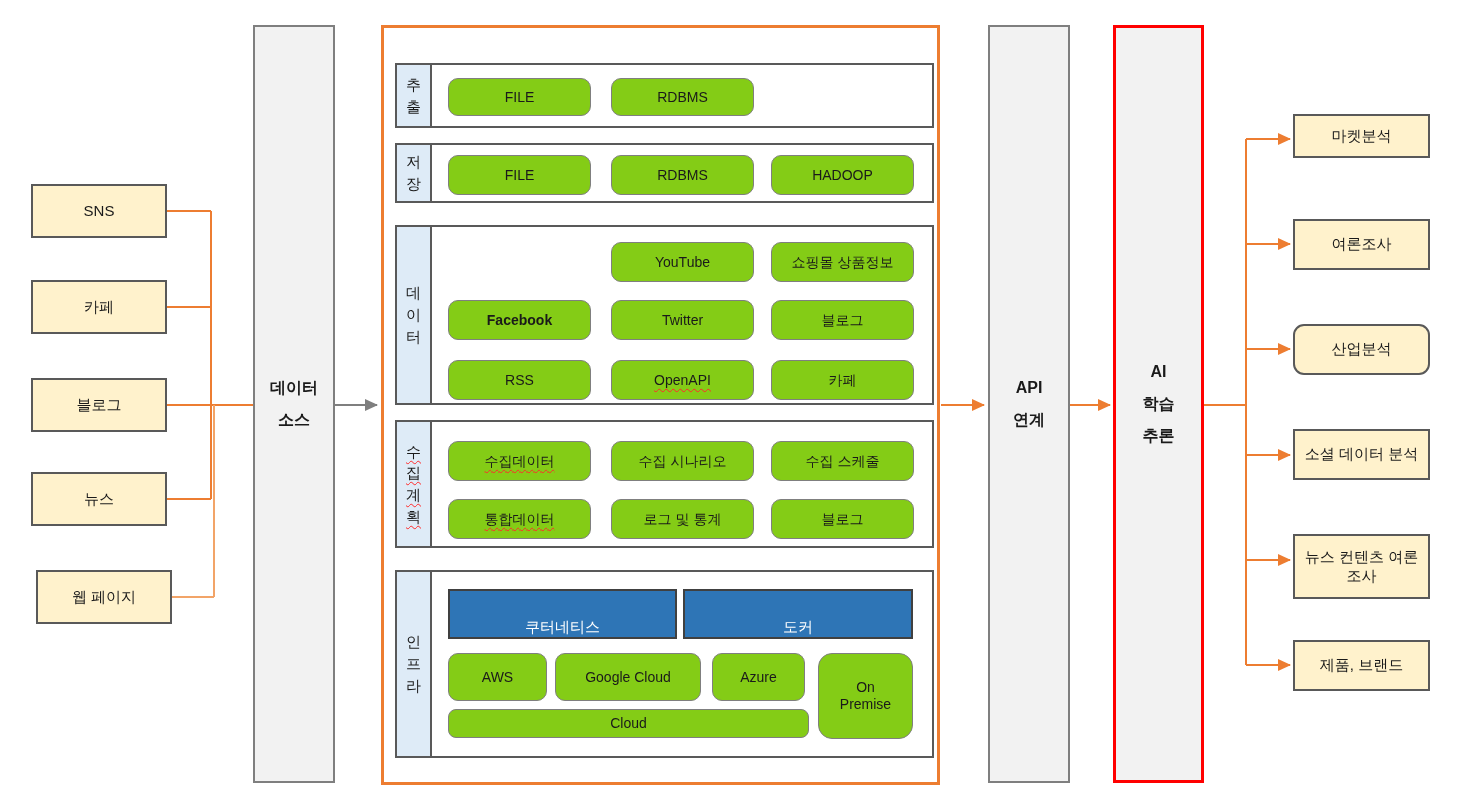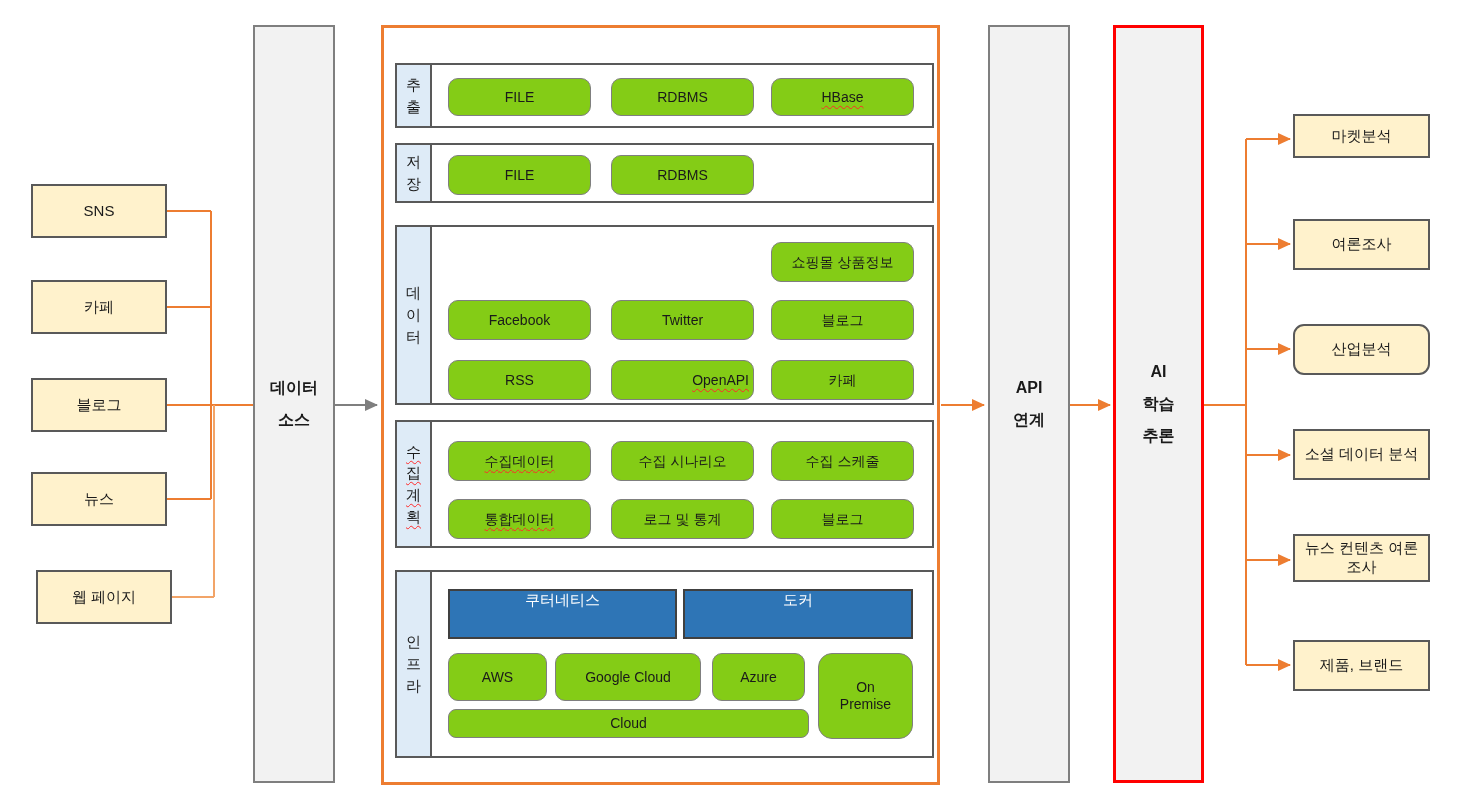--- a/index.html
+++ b/index.html
@@ -37,21 +37,21 @@
   }
   
   .item{
     background:#84cc16;border:1.5px solid #7F7F7F;border-radius:10px;
     display:flex;align-items:center;justify-content:center;
     font-size:14px;text-align:center;line-height:1.2;padding:1px 4px;
   }
   
   .bluebox{
     background:#2E75B6;border:2px solid #404040;color:#fff;
-    display:flex;align-items:flex-start;justify-content:center;font-size:15px;
+    display:flex;align-items:flex-end;justify-content:center;font-size:15px;
   }
   
   .sp{
     text-decoration-line:underline;
     text-decoration-style:wavy;
     text-decoration-color:#ff2a2a;
     text-decoration-thickness:1px;
     text-underline-offset:3px;
   }
   svg.wires{position:absolute;left:0;top:0;z-index:0;}
@@ -125,57 +125,60 @@
   <div class="abs prow" style="left:11px;top:35px;width:539px;height:65px;">
     <div class="rowlabel">
       <div class="vlabel">추출</div>
     </div>
     <div class="abs item" style="left:51px;top:13px;width:143px;height:38px;">
         <span><span class="sp"></span><span>FILE</span></span>
       </div>
     <div class="abs item" style="left:214px;top:13px;width:143px;height:38px;">
         <span><span class="sp"></span><span>RDBMS</span></span>
       </div>
-    <div class="abs item" style="left:374px;top:13px;width:143px;height:38px;">
-        <span><span class="sp">HBase</span><span></span></span>
-      </div>
   </div>
 
   <div class="abs prow" style="left:11px;top:115px;width:539px;height:60px;">
     <div class="rowlabel">
       <div class="vlabel">저장</div>
     </div>
     <div class="abs item" style="left:51px;top:10px;width:143px;height:40px;">
         <span><span class="sp"></span><span>FILE</span></span>
       </div>
     <div class="abs item" style="left:214px;top:10px;width:143px;height:40px;">
         <span><span class="sp"></span><span>RDBMS</span></span>
       </div>
+    <div class="abs item" style="left:374px;top:10px;width:143px;height:40px;">
+        <span><span class="sp"></span><span>HADOOP</span></span>
+      </div>
   </div>
 
   <div class="abs prow" style="left:11px;top:197px;width:539px;height:180px;">
     <div class="rowlabel">
       <div class="vlabel">데이터</div>
     </div>
+    <div class="abs item" style="left:214px;top:15px;width:143px;height:40px;">
+        <span><span class="sp"></span><span>YouTube</span></span>
+      </div>
     <div class="abs item" style="left:374px;top:15px;width:143px;height:40px;">
         <span><span class="sp"></span><span>쇼핑몰 상품정보</span></span>
       </div>
-    <div class="abs item" style="left:51px;top:73px;width:143px;height:40px;">
+    <div class="abs item" style="left:51px;top:73px;width:143px;height:40px;font-weight:bold;">
         <span><span class="sp"></span><span>Facebook</span></span>
       </div>
     <div class="abs item" style="left:214px;top:73px;width:143px;height:40px;">
         <span><span class="sp"></span><span>Twitter</span></span>
       </div>
     <div class="abs item" style="left:374px;top:73px;width:143px;height:40px;">
         <span><span class="sp"></span><span>블로그</span></span>
       </div>
     <div class="abs item" style="left:51px;top:133px;width:143px;height:40px;">
         <span><span class="sp"></span><span>RSS</span></span>
       </div>
-    <div class="abs item" style="left:214px;top:133px;width:143px;height:40px;justify-content:flex-end;">
+    <div class="abs item" style="left:214px;top:133px;width:143px;height:40px;">
         <span><span class="sp">OpenAPI</span><span></span></span>
       </div>
     <div class="abs item" style="left:374px;top:133px;width:143px;height:40px;">
         <span><span class="sp"></span><span>카페</span></span>
       </div>
   </div>
 
   <div class="abs prow" style="left:11px;top:392px;width:539px;height:128px;">
     <div class="rowlabel">
       <div class="vlabel sp">수집계획</div>
@@ -244,18 +247,18 @@
   </div>
 <div class="abs layer ybox" style="left:1293px;top:219px;width:137px;height:51px;">
     <span>여론조사</span>
   </div>
 <div class="abs layer ybox" style="left:1293px;top:324px;width:137px;height:51px;border-radius:11px;">
     <span>산업분석</span>
   </div>
 <div class="abs layer ybox" style="left:1293px;top:429px;width:137px;height:51px;">
     <span>소셜 데이터 분석</span>
   </div>
-<div class="abs layer ybox" style="left:1293px;top:534px;width:137px;height:48px;">
+<div class="abs layer ybox" style="left:1293px;top:534px;width:137px;height:65px;">
     <span>뉴스 컨텐츠 여론조사</span>
   </div>
 <div class="abs layer ybox" style="left:1293px;top:640px;width:137px;height:51px;">
     <span>제품, 브랜드</span>
   </div>
 
 </body></html>

